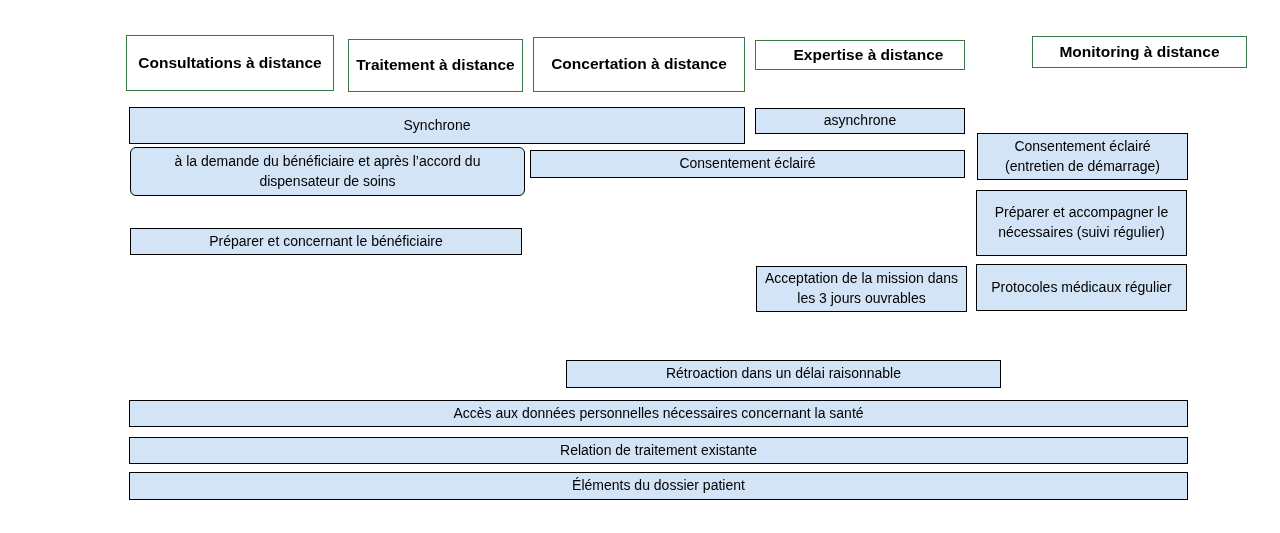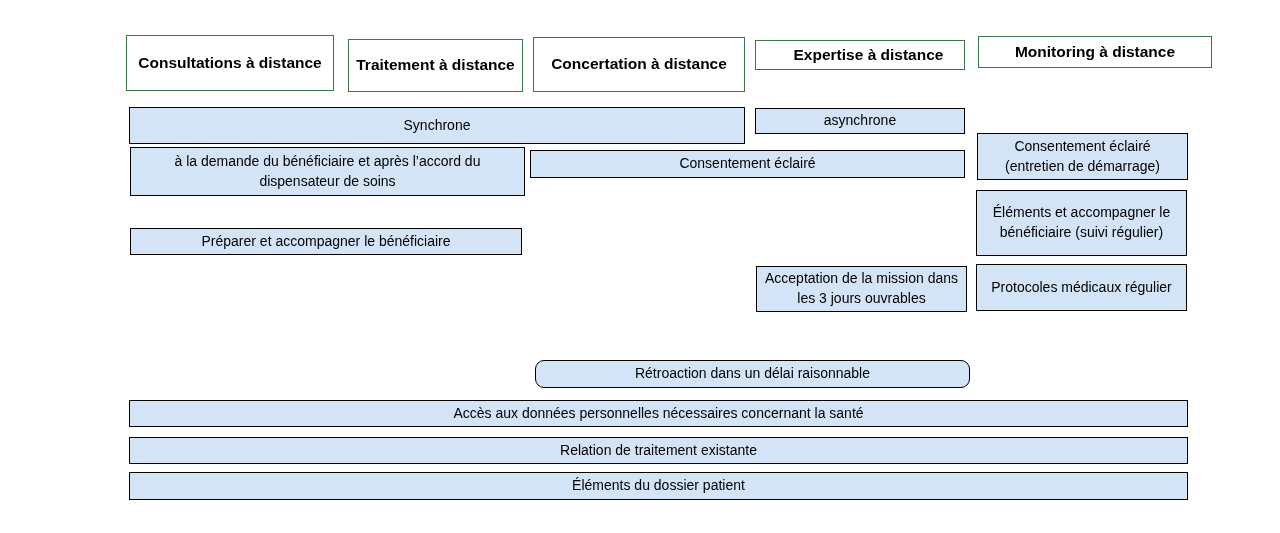--- a/index.html
+++ b/index.html
@@ -46,29 +46,29 @@
 </style>
 </head>
 <body>
 
 <div id="canvas">
 
   <div class="hbox" style="left:126px; top:35px;  width:208px; height:56px;">Consultations à distance</div>
   <div class="hbox" style="left:348px; top:39px;  width:175px; height:53px;">Traitement à distance</div>
   <div class="hbox" style="left:533px; top:37px;  width:212px; height:55px;">Concertation à distance</div>
   <div class="hbox" style="left:755px; top:40px;  width:210px; height:30px;padding-left:23px;">Expertise à distance</div>
-  <div class="hbox" style="left:978px; top:36px;  width:234px; height:32px;">Monitoring à distance</div>
+  <div class="hbox" style="left:1032px; top:36px;  width:215px; height:32px;">Monitoring à distance</div>
 
   <div class="bbox" style="left:129px; top:107px; width:616px; height:37px;">Synchrone</div>
   <div class="bbox" style="left:755px; top:108px; width:210px; height:26px;">asynchrone</div>
   <div class="bbox" style="left:977px; top:133px; width:211px; height:47px;">Consentement éclairé (entretien de démarrage)</div>
-  <div class="bbox" style="left:130px; top:147px; width:395px; height:49px;">à la demande du bénéficiaire et après l’accord du dispensateur de soins</div>
+  <div class="bbox" style="left:130px; top:147px; width:395px; height:49px;border-radius:6px;">à la demande du bénéficiaire et après l’accord du dispensateur de soins</div>
   <div class="bbox" style="left:530px; top:150px; width:435px; height:28px;">Consentement éclairé</div>
-  <div class="bbox" style="left:976px; top:190px; width:211px; height:66px;">Éléments et accompagner le bénéficiaire (suivi régulier)</div>
-  <div class="bbox" style="left:130px; top:228px; width:392px; height:27px;">Préparer et accompagner le bénéficiaire</div>
+  <div class="bbox" style="left:976px; top:190px; width:211px; height:66px;">Préparer et accompagner le nécessaires (suivi régulier)</div>
+  <div class="bbox" style="left:130px; top:228px; width:392px; height:27px;">Préparer et concernant le bénéficiaire</div>
   <div class="bbox" style="left:756px; top:266px; width:211px; height:46px;">Acceptation de la mission dans les 3 jours ouvrables</div>
   <div class="bbox" style="left:976px; top:264px; width:211px; height:47px;">Protocoles médicaux régulier</div>
-  <div class="bbox" style="left:535px; top:360px; width:435px; height:28px;border-radius:9px;">Rétroaction dans un délai raisonnable</div>
+  <div class="bbox" style="left:566px; top:360px; width:435px; height:28px;">Rétroaction dans un délai raisonnable</div>
   <div class="bbox" style="left:129px; top:400px; width:1059px; height:27px;">Accès aux données personnelles nécessaires concernant la santé</div>
   <div class="bbox" style="left:129px; top:437px; width:1059px; height:27px;">Relation de traitement existante</div>
   <div class="bbox" style="left:129px; top:472px; width:1059px; height:28px;">Éléments du dossier patient</div>
 
 </div>
 
 </body></html>

